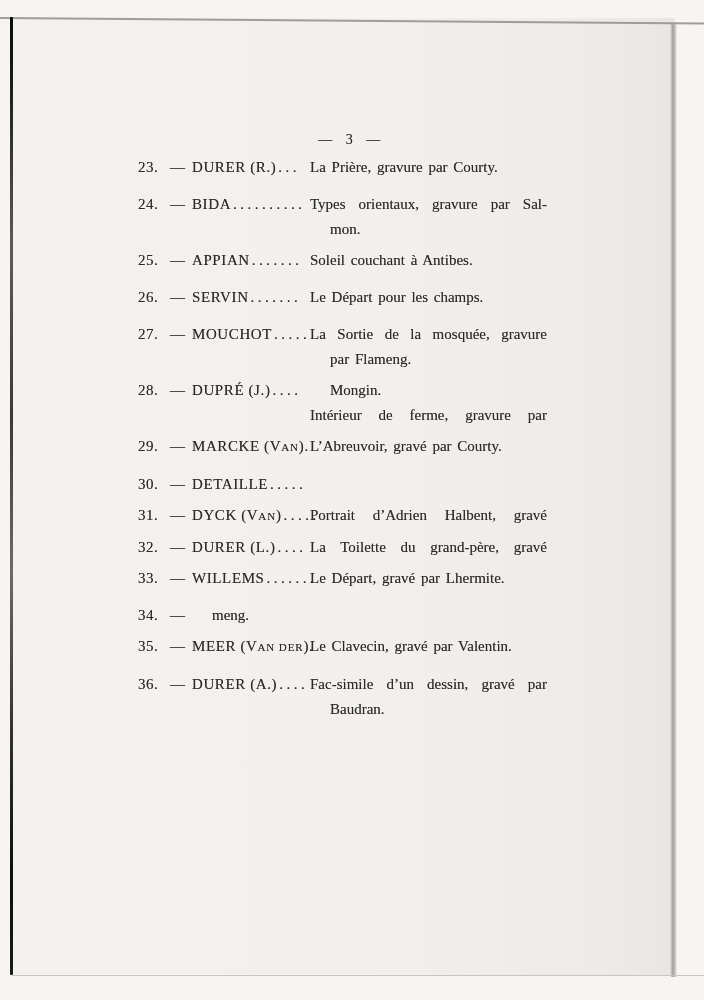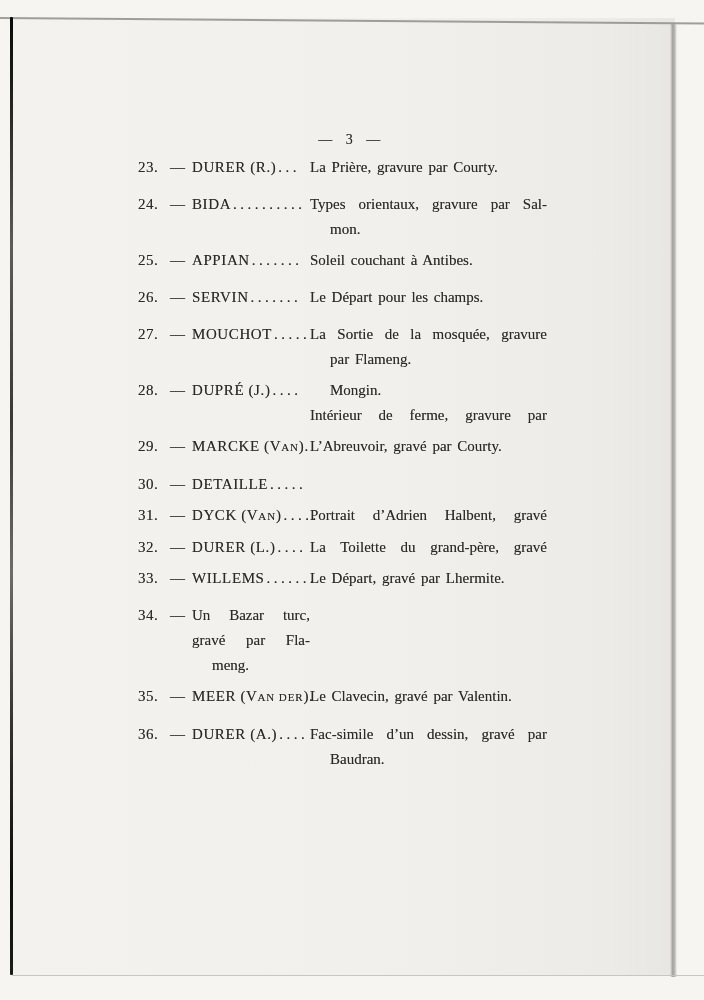--- a/index.html
+++ b/index.html
@@ -163,21 +163,20 @@
           <span class="dash">—</span>
           <span class="name"><span>WILLEMS</span><span class="dots">.......</span></span>
           <div class="desc">
             <div class="line">Le Départ, gravé par Lhermite.</div>
           </div>
         </div>
         <div class="entry multi">
           <span class="num">34.</span>
           <span class="dash">—</span>
           <div class="desc">
-            <div class="line just">Un Bazar turc, gravé par Fla-</div>
             <div class="line cont">meng.</div>
           </div>
         </div>
         <div class="entry">
           <span class="num">35.</span>
           <span class="dash">—</span>
           <span class="name"><span>MEER (V</span><span class="sc">an der</span><span>).</span></span>
           <div class="desc">
             <div class="line">Le Clavecin, gravé par Valentin.</div>
           </div>

